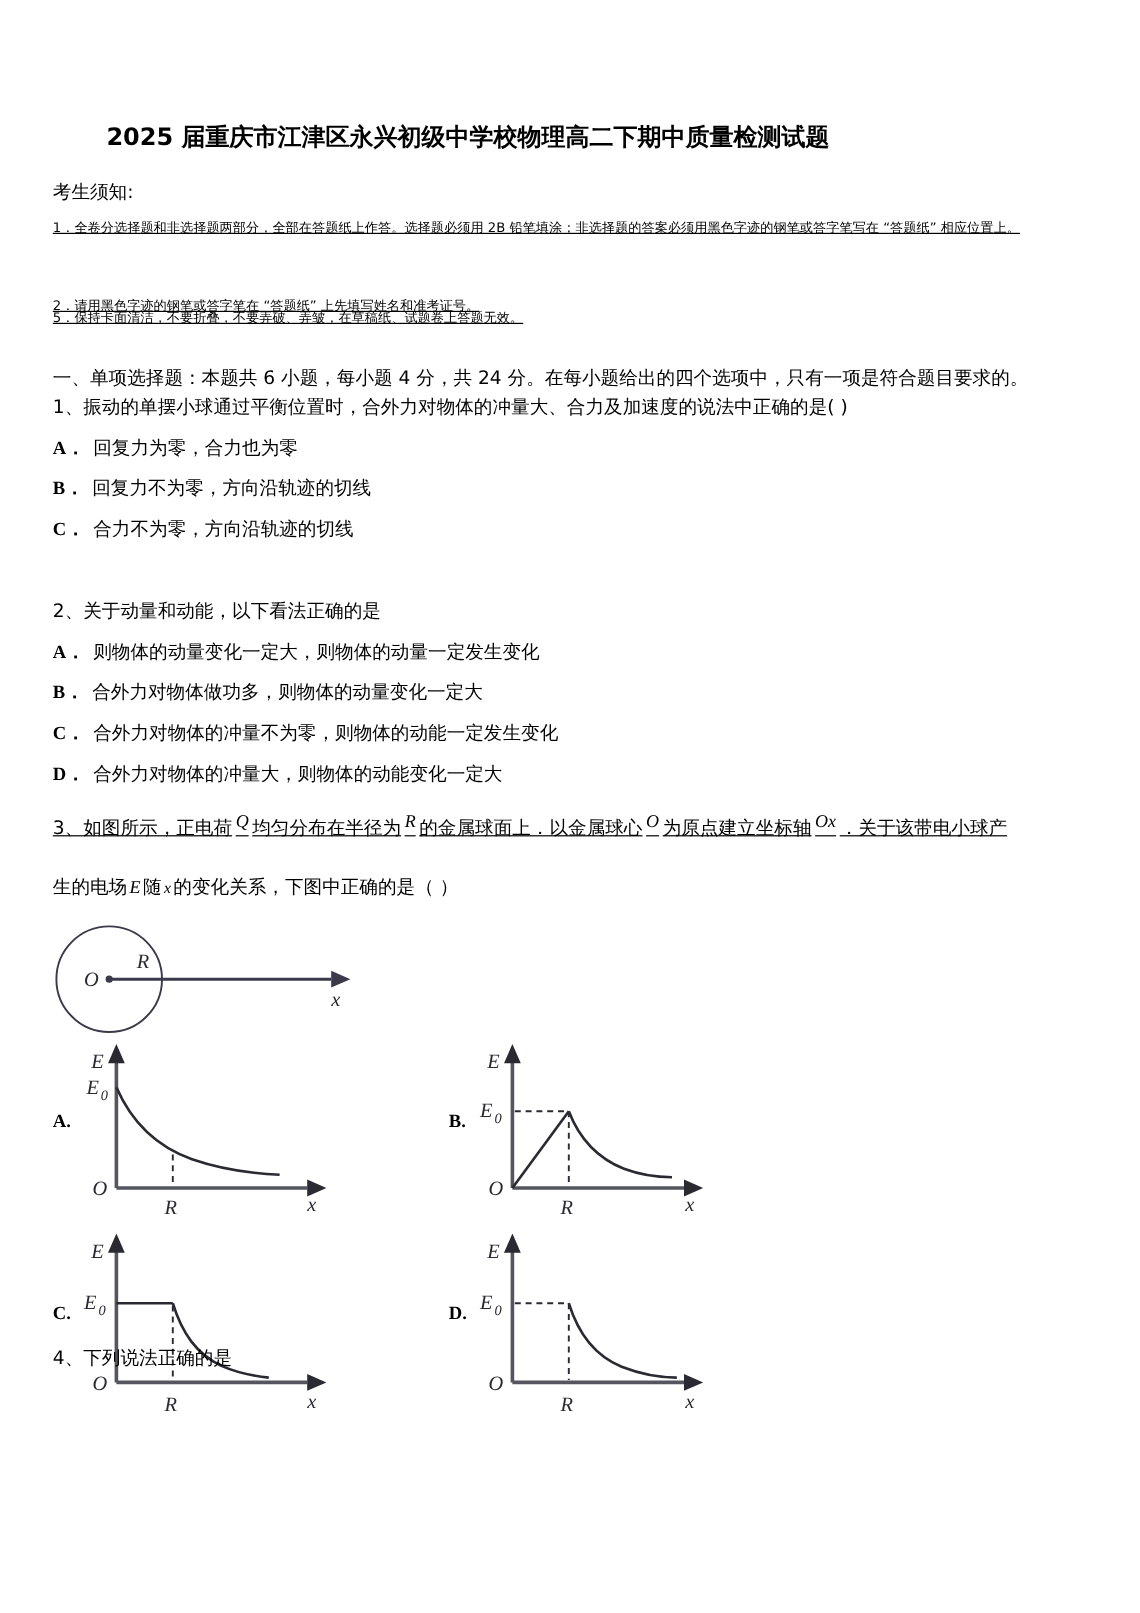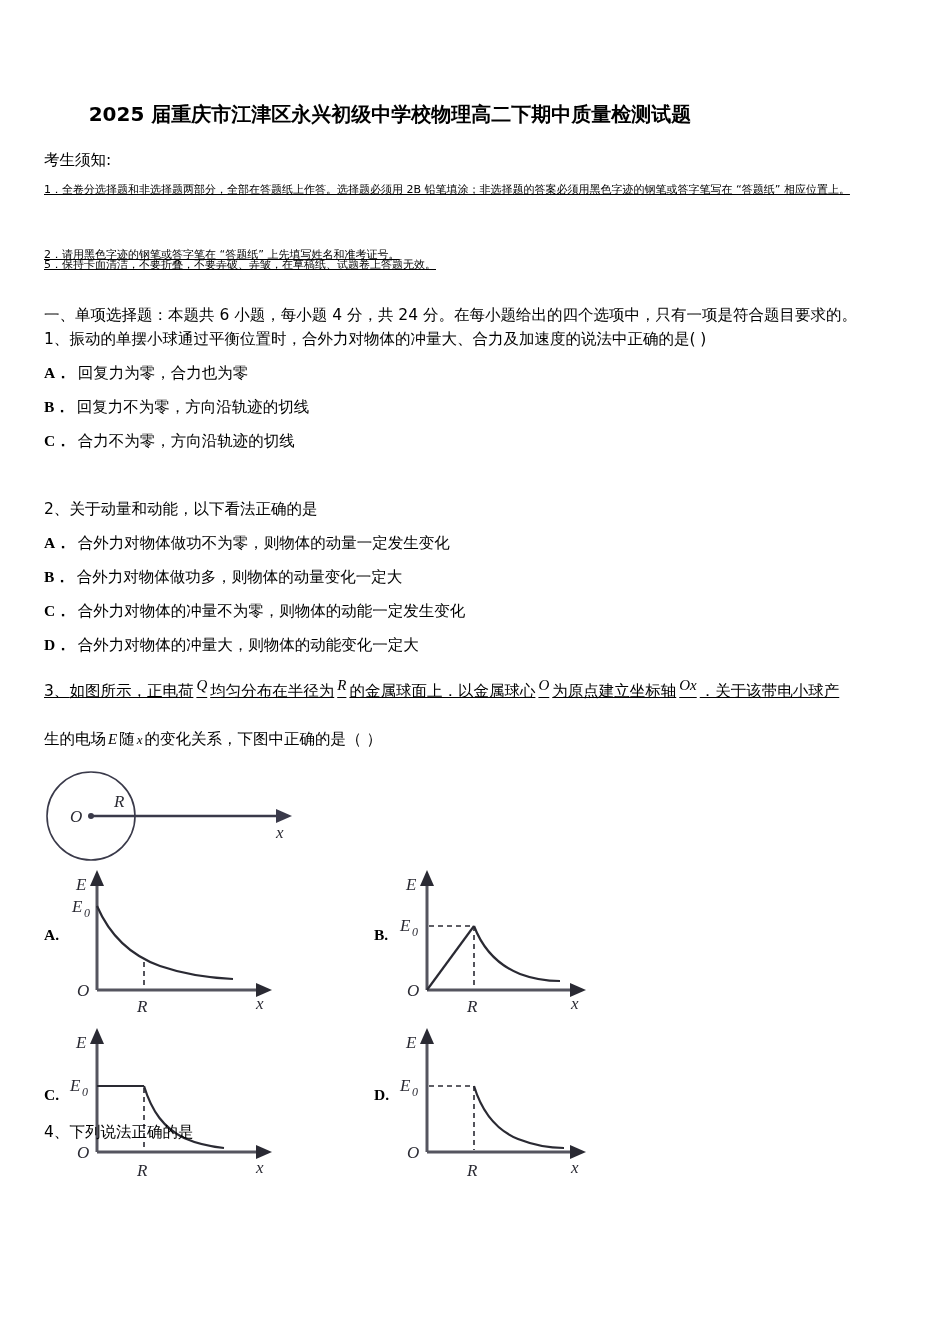--- a/index.html
+++ b/index.html
@@ -169,21 +169,21 @@
   <div class="notice" id="notice-3">5．保持卡面清洁，不要折叠，不要弄破、弄皱，在草稿纸、试题卷上答题无效。</div>
 
   <div class="section-head">一、单项选择题：本题共 6 小题，每小题 4 分，共 24 分。在每小题给出的四个选项中，只有一项是符合题目要求的。</div>
 
   <div class="q-stem" id="q1-stem"><span>1、</span><span>振动的单摆小球通过平衡位置时，合外力对物体的冲量大、合力及加速度的说法中正确的是(      )</span></div>
   <div class="opt" id="q1-a"><span class="lab">A．</span><span>回复力为零，合力也为零</span></div>
   <div class="opt" id="q1-b"><span class="lab">B．</span><span>回复力不为零，方向沿轨迹的切线</span></div>
   <div class="opt" id="q1-c"><span class="lab">C．</span><span>合力不为零，方向沿轨迹的切线</span></div>
 
   <div class="q-stem" id="q2-stem"><span>2、</span><span>关于动量和动能，以下看法正确的是</span></div>
-  <div class="opt" id="q2-a"><span class="lab">A．</span><span>合外力对物体做功不为零，则物体的动量一定发生变化</span></div>
+  <div class="opt" id="q2-a"><span class="lab">A．</span><span>则物体的动量变化一定大，则物体的动量一定发生变化</span></div>
   <div class="opt" id="q2-c"><span class="lab">C．</span><span>合外力对物体的冲量不为零，则物体的动能一定发生变化</span></div>
   <div class="opt" id="q2-b"><span class="lab">B．</span><span>合外力对物体做功多，则物体的动量变化一定大</span></div>
   <div class="opt" id="q2-d"><span class="lab">D．</span><span>合外力对物体的冲量大，则物体的动能变化一定大</span></div>
 
   <div class="q3-line" id="q3-line1"><span>3、</span><span>如图所示，正电荷</span><span class="mv">Q</span><span>均匀分布在半径为</span><span class="mv">R</span><span>的金属球面上．以金属球心</span><span class="mv">O</span><span>为原点建立坐标轴</span><span class="mv">Ox</span><span>．关于该带电小球产</span></div>
   <div class="q3-line" id="q3-line2"><span>生的电场</span><span class="mv-inline">E</span><span>随</span><span class="mv-sm">x</span><span>的变化关系，下图中正确的是（   ）</span></div>
 
   <div class="sphere-fig">
     <svg width="300" height="108" viewBox="0 0 300 108">
       <circle cx="47" cy="54" r="44" fill="none" stroke="#3a3a4a" stroke-width="1.6"></circle>

